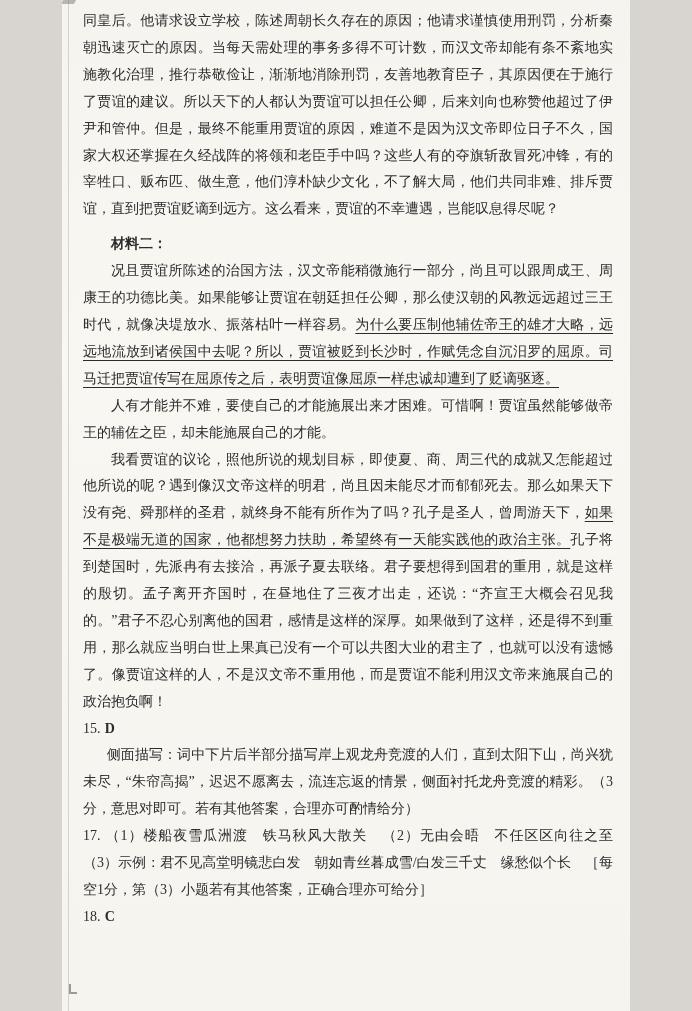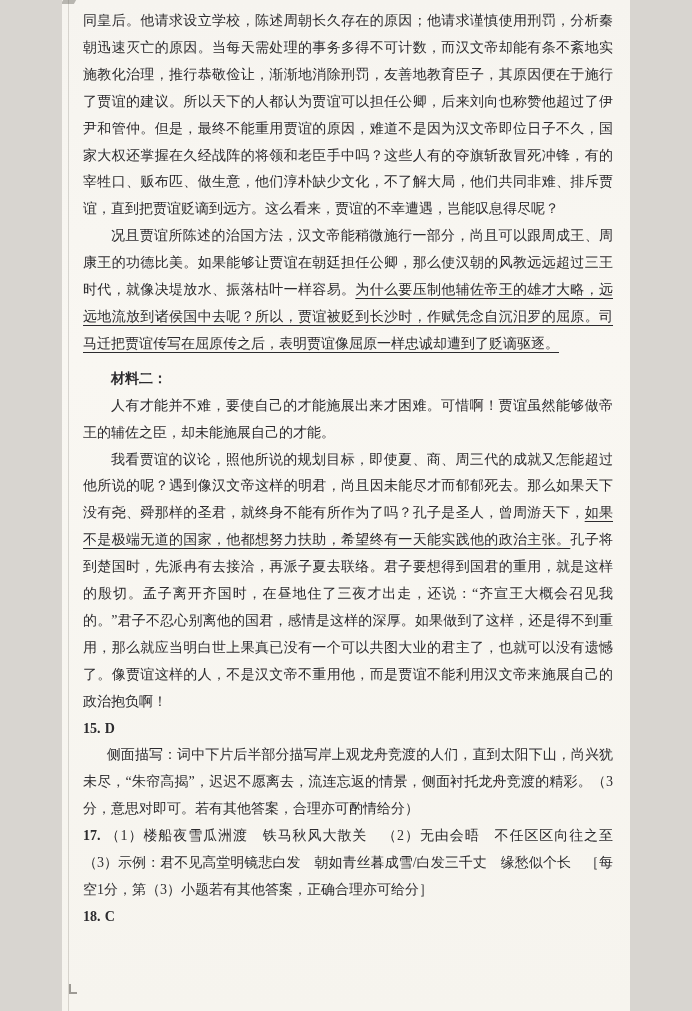--- a/index.html
+++ b/index.html
@@ -26,21 +26,21 @@
   }
   p { margin: 0; padding: 0; }
   .indent { text-indent: 2em; }
   .side-indent { text-indent: 1.7em; }
   .head { font-weight: 700; margin-top: 8px; }
   .u {
     text-decoration: underline;
     text-decoration-thickness: 1px;
     text-underline-offset: 3.5px;
   }
-  .num { font-weight: 700; margin-right: 0.3em; margin-top: 45px; }
+  .num { font-weight: 400; margin-right: 0.3em; margin-top: 45px; }
   .bold { font-weight: 700; }
   
   .edge-line {
     position: absolute; left: 6px; top: 0; height: 100%; width: 1px;
     background: rgba(100, 95, 88, 0.22);
   }
   .mark-top {
     position: absolute; left: 0; top: 0; width: 13px; height: 4px;
     background: #6d6a64; opacity: .45; transform: skewX(-30deg);
   }
@@ -55,23 +55,23 @@
 <div class="page">
 
   <div class="edge-line"></div>
   <div class="mark-top"></div>
   <div class="mark-bottom"></div>
 
   <div class="content">
 
     <p><span>同皇后。他请求设立学校，陈述周朝长久存在的原因；他请求谨慎使用刑罚，分析秦朝迅速灭亡的原因。当每天需处理的事务多得不可计数，而汉文帝却能有条不紊地实施教化治理，推行恭敬俭让，渐渐地消除刑罚，友善地教育臣子，其原因便在于施行了贾谊的建议。所以天下的人都认为贾谊可以担任公卿，后来刘向也称赞他超过了伊尹和管仲。但是，最终不能重用贾谊的原因，难道不是因为汉文帝即位日子不久，国家大权还掌握在久经战阵的将领和老臣手中吗？这些人有的夺旗斩敌冒死冲锋，有的宰牲口、贩布匹、做生意，他们淳朴缺少文化，不了解大局，他们共同非难、排斥贾谊，直到把贾谊贬谪到远方。这么看来，贾谊的不幸遭遇，岂能叹息得尽呢？</span></p>
 
+    <p class="indent head"><span>材料二：</span></p>
+
     <p class="indent"><span>况且贾谊所陈述的治国方法，汉文帝能稍微施行一部分，尚且可以跟周成王、周康王的功德比美。如果能够让贾谊在朝廷担任公卿，那么使汉朝的风教远远超过三王时代，就像决堤放水、振落枯叶一样容易。</span><span class="u">为什么要压制他辅佐帝王的雄才大略，远远地流放到诸侯国中去呢？</span><span class="u">所以，贾谊被贬到长沙时，作赋凭念自沉汨罗的屈原。司马迁把贾谊传写在屈原传之后，表明贾谊像屈原一样忠诚却遭到了贬谪驱逐。</span></p>
-
-    <p class="indent head"><span>材料二：</span></p>
 
     <p class="indent"><span>人有才能并不难，要使自己的才能施展出来才困难。可惜啊！贾谊虽然能够做帝王的辅佐之臣，却未能施展自己的才能。</span></p>
 
 
     <p class="indent"><span>我看贾谊的议论，照他所说的规划目标，即使夏、商、周三代的成就又怎能超过他所说的呢？遇到像汉文帝这样的明君，尚且因未能尽才而郁郁死去。那么如果天下没有尧、舜那样的圣君，就终身不能有所作为了吗？孔子是圣人，曾周游天下，</span><span class="u">如果不是极端无道的国家，他都想努力扶助，希望终有一天能实践他的政治主张。</span><span>孔子将到楚国时，先派冉有去接洽，再派子夏去联络。君子要想得到国君的重用，就是这样的殷切。孟子离开齐国时，在昼地住了三夜才出走，还说：“齐宣王大概会召见我的。”君子不忍心别离他的国君，感情是这样的深厚。如果做到了这样，还是得不到重用，那么就应当明白世上果真已没有一个可以共图大业的君主了，也就可以没有遗憾了。像贾谊这样的人，不是汉文帝不重用他，而是贾谊不能利用汉文帝来施展自己的政治抱负啊！</span></p>
 
     <p><span class="num">15.</span><span class="bold">D</span></p>
 
 
     <p class="side-indent"><span>侧面描写：词中下片后半部分描写岸上观龙舟竞渡的人们，直到太阳下山，尚兴犹未尽，“朱帘高揭”，迟迟不愿离去，流连忘返的情景，侧面衬托龙舟竞渡的精彩。（3分，意思对即可。若有其他答案，合理亦可酌情给分）</span></p>

